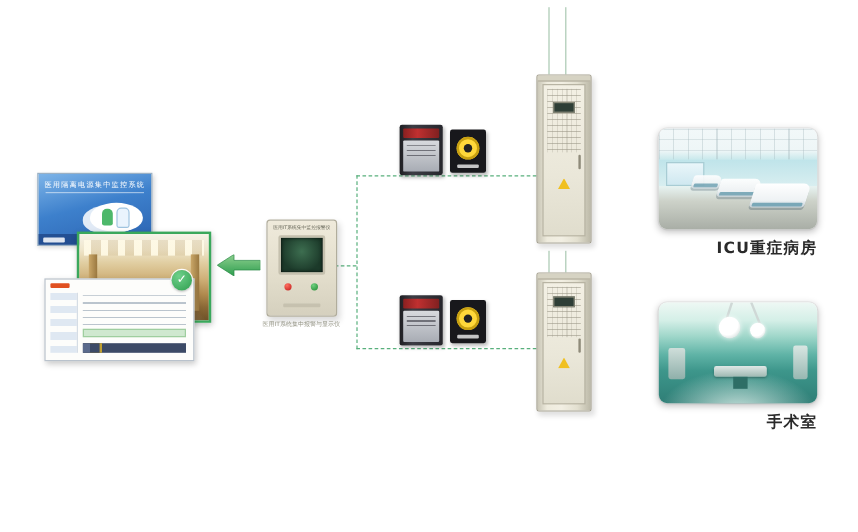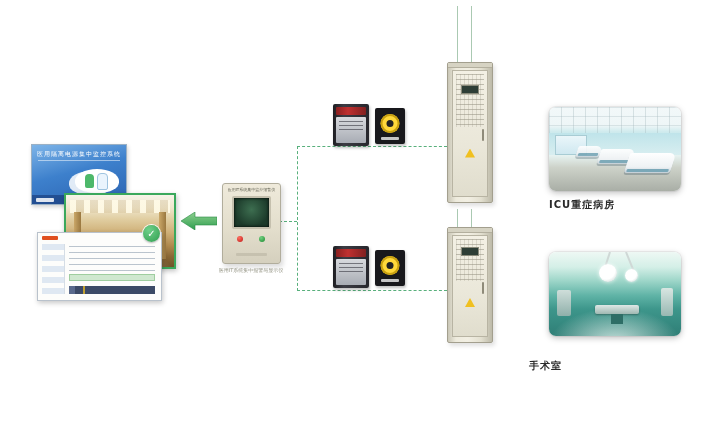--- a/index.html
+++ b/index.html
@@ -128,21 +128,21 @@
   .or-light2 { position:absolute; top:17px; left:76px; width:13px; height:13px; border-radius:50%;
     background:radial-gradient(circle at 40% 35%, #ffffff 55%, #d8e2e0 80%, #b8c4c2); box-shadow:0 0 3px rgba(255,255,255,.8); }
   .or-table { position:absolute; left:46px; top:53px; width:44px; height:9px; border-radius:2px;
     background:linear-gradient(180deg,#dfe8e6,#9fb8b2); box-shadow:0 1px 2px rgba(0,0,0,.3); }
   .or-table-base { position:absolute; left:62px; top:62px; width:12px; height:10px; background:#2e6e66; }
   .or-equip-l { position:absolute; left:8px; top:38px; width:14px; height:26px; border-radius:2px;
     background:linear-gradient(180deg,#cfdeda,#8fb0aa); }
   .or-equip-r { position:absolute; right:8px; top:36px; width:12px; height:28px; border-radius:2px;
     background:linear-gradient(180deg,#d8e6e2,#98b8b2); }
 
-  .branch-label { position:absolute; width:132px; text-align:left; font-size:10px; font-weight:700;
+  .branch-label { position:absolute; width:132px; text-align:right; font-size:13px; font-weight:700;
     color:#2a2a2a; letter-spacing:1px; }
 </style>
 </head>
 <body>
 
 <div class="canvas">
 
   <div class="screen screen-a">
     <div class="sa-title">医用隔离电源集中监控系统</div>
     <div class="sa-band"></div>
@@ -263,15 +263,15 @@
     <div class="or-floor"></div>
     <div class="or-arm1"></div>
     <div class="or-arm2"></div>
     <div class="or-light1"></div>
     <div class="or-light2"></div>
     <div class="or-equip-l"></div>
     <div class="or-equip-r"></div>
     <div class="or-table"></div>
     <div class="or-table-base"></div>
   </div>
-  <div class="branch-label" style="left:529px; top:343px;margin-top:16px;">手术室</div>
+  <div class="branch-label" style="left:549px; top:343px;">手术室</div>
 
 </div>
 
 </body></html>

